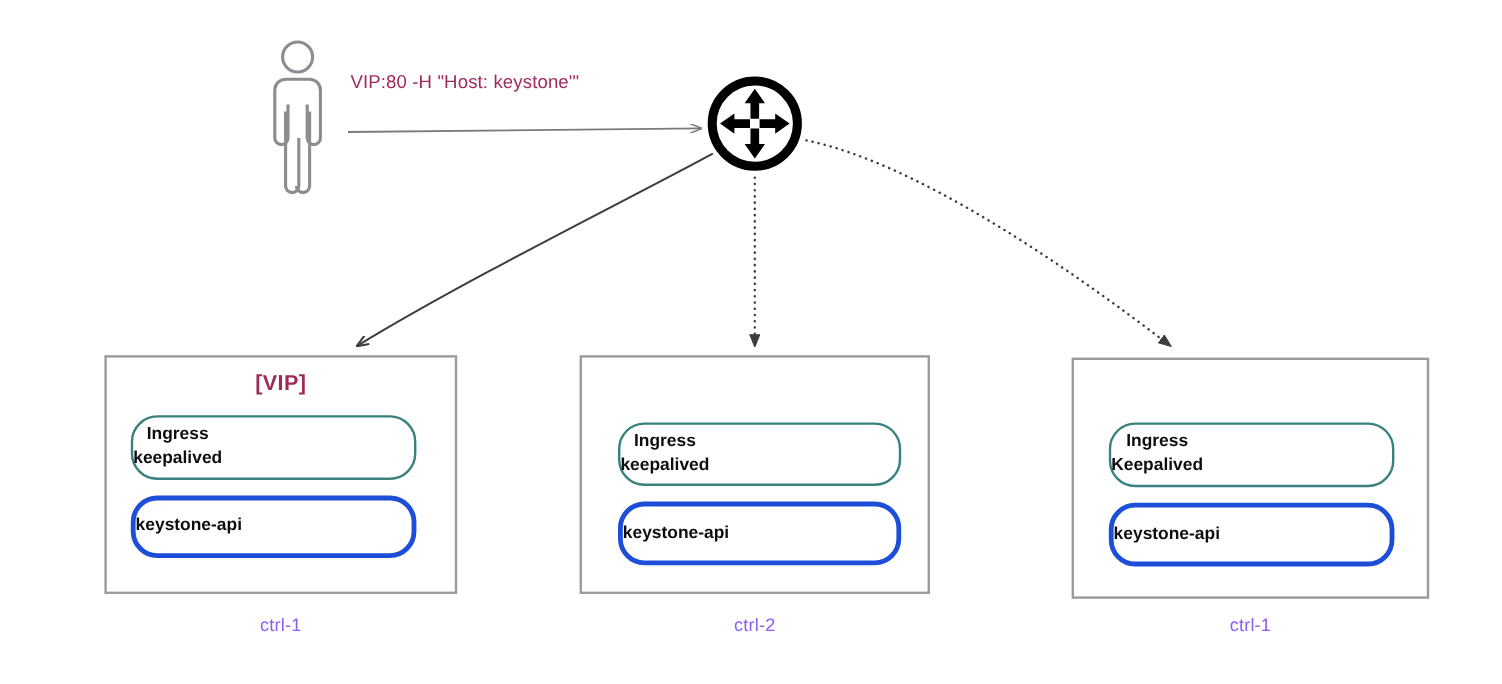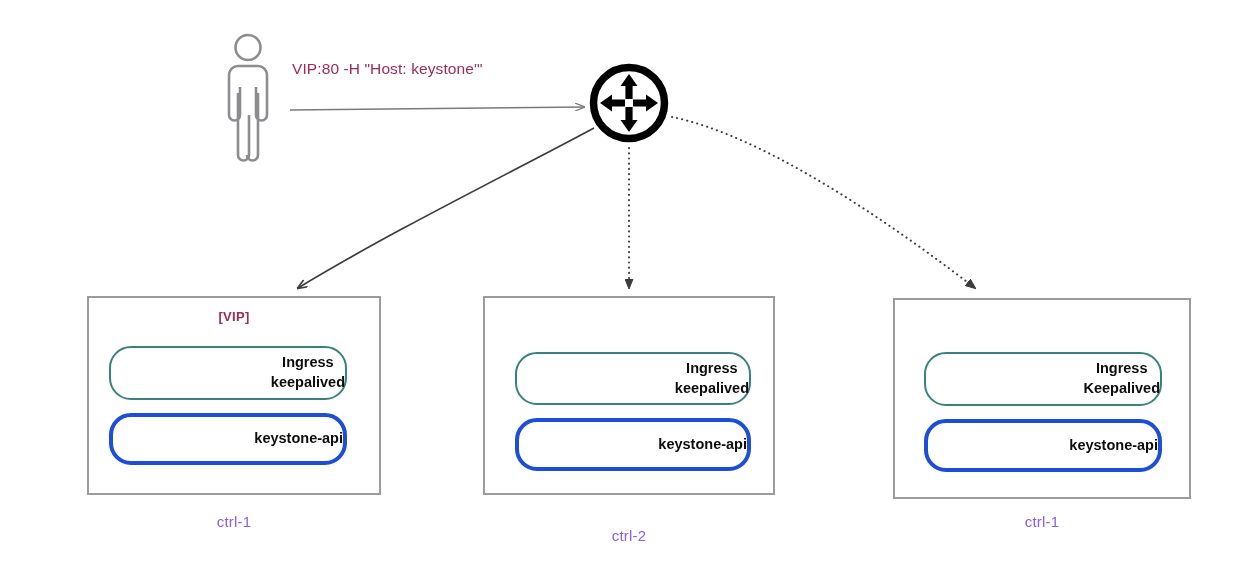--- a/index.html
+++ b/index.html
@@ -74,33 +74,33 @@
     top: 0;
     bottom: 0;
   }
 
   .vip-tag {
     position: absolute;
     left: 0;
     right: 0;
     top: 11px;
     text-align: center;
-    font-size: 13px;
+    font-size: 18px;
     font-weight: bold;
     color: #9e2b55;
     letter-spacing: 0.3px;
   }
 
   .svc {
     position: absolute;
     box-sizing: border-box;
     background: #ffffff;
     display: flex;
     align-items: center;
-    justify-content: flex-end;
+    justify-content: flex-start;
     text-align: center;
     font-size: 14.5px;
     font-weight: bold;
     color: #0d0d0d;
     line-height: 1.35;
     border-radius: 22px;
   }
   .svc-ingress {
     border: 2px solid #38817f;
   }
@@ -120,21 +120,21 @@
   
   #node-1      { left: 87px;  top: 296px; width: 294px; height: 199px; }
   #node-1 .svc-ingress { left: 20px; top: 48px;  width: 238px; height: 54px; }
   #node-1 .svc-api     { left: 20px; top: 115px; width: 238px; height: 52px; }
   #label-1     { left: 87px;  top: 513px; width: 294px; }
 
   
   #node-2      { left: 483px; top: 296px; width: 292px; height: 199px; }
   #node-2 .svc-ingress { left: 30px; top: 54px;  width: 236px; height: 53px; }
   #node-2 .svc-api     { left: 30px; top: 120px; width: 236px; height: 53px; }
-  #label-2     { left: 483px; top: 527px; width: 292px; }
+  #label-2     { left: 483px; top: 513px; width: 292px; }
 
   
   #node-3      { left: 893px; top: 298px; width: 298px; height: 201px; }
   #node-3 .svc-ingress { left: 29px; top: 52px;  width: 238px; height: 54px; }
   #node-3 .svc-api     { left: 29px; top: 119px; width: 238px; height: 53px; }
   #label-3     { left: 893px; top: 513px; width: 298px; }
 </style>
 </head>
 <body>
 

